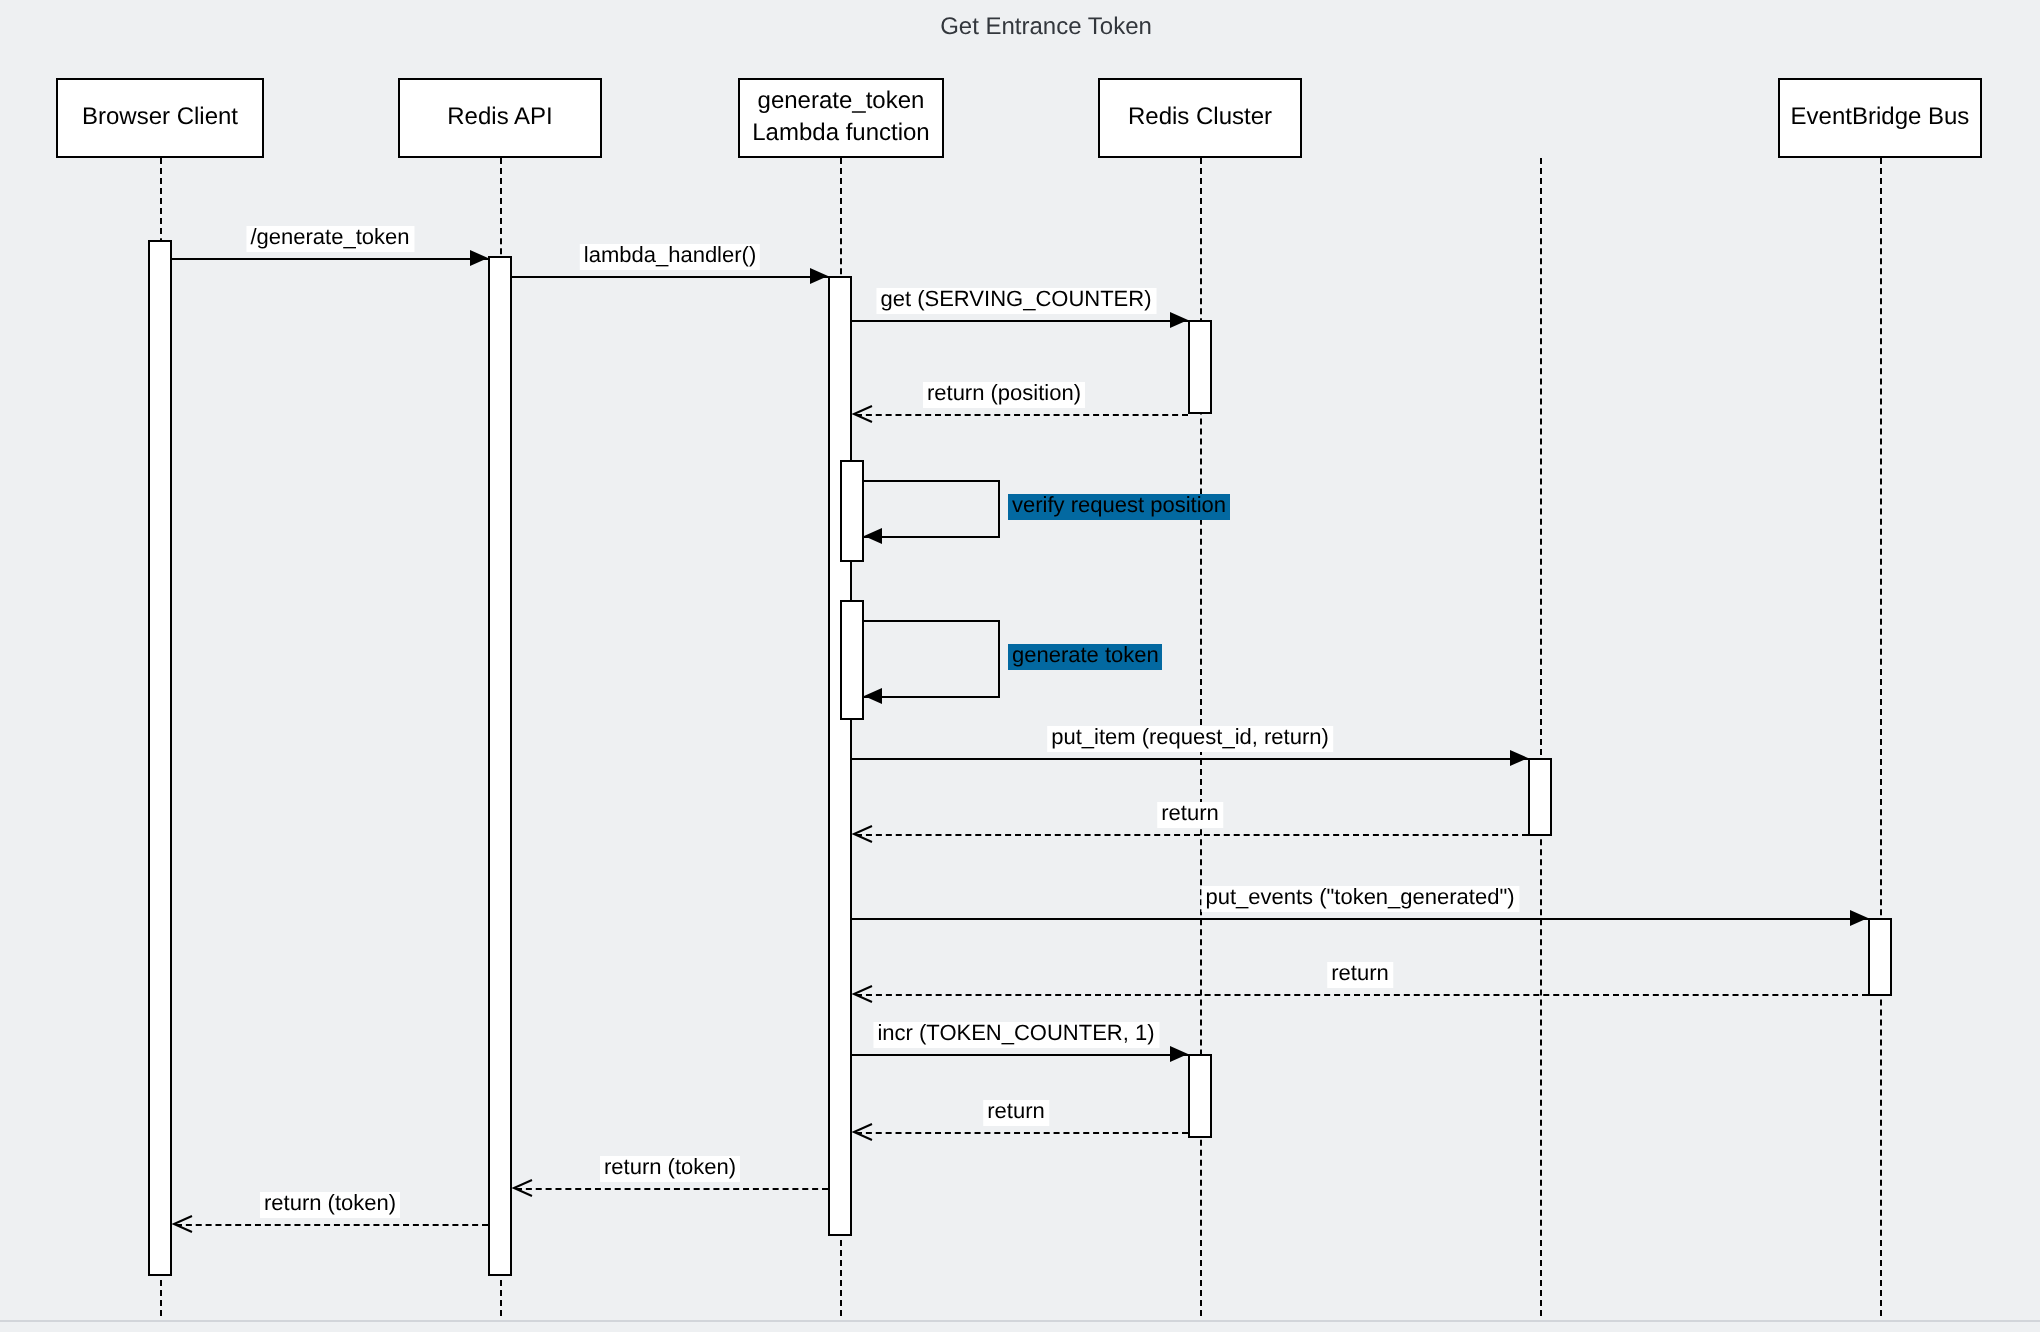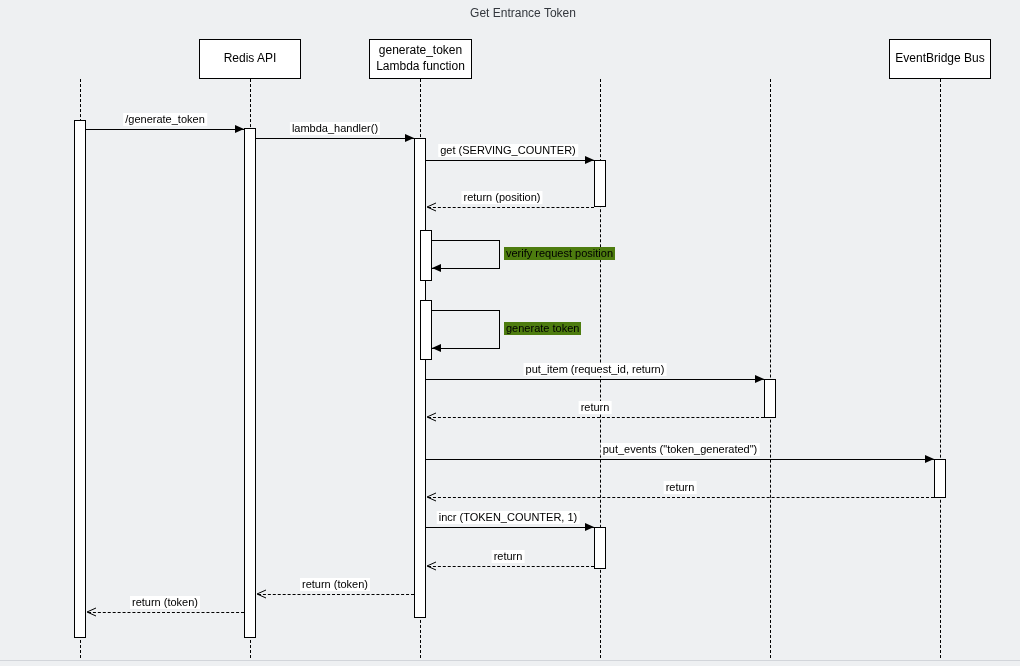--- a/index.html
+++ b/index.html
@@ -102,21 +102,21 @@
   .selfbox {
     position: absolute;
     border: 1px solid #000000;
     border-left: none;
     box-sizing: border-box;
     z-index: 1;
   }
   .selflabel {
     position: absolute;
     font-size: 11px;
-    background: #4d7c0f;
+    background: #0369a1;
     padding: 0 2px;
     white-space: nowrap;
     line-height: 13px;
     z-index: 4;
     color: #000;
   }
   .bottom-hairline {
     position: absolute;
     left: 0; top: 660px;
     width: 1020px; height: 0;
@@ -131,23 +131,25 @@
 
   <div class="diagram-title">Get Entrance Token</div>
 
   <div class="lifeline" style="left:79.5px;"></div>
   <div class="lifeline" style="left:249.5px;"></div>
   <div class="lifeline" style="left:420px;"></div>
   <div class="lifeline" style="left:599.5px;"></div>
   <div class="lifeline" style="left:769.5px;"></div>
   <div class="lifeline" style="left:939.5px;"></div>
 
+  <div class="pbox" style="left:28px;width:104px;">Browser Client</div>
   <div class="pbox" style="left:199px;width:102px;">Redis API</div>
   <div class="pbox" style="left:369px;width:103px;">generate_token
 Lambda function</div>
+  <div class="pbox" style="left:549px;width:102px;">Redis Cluster</div>
   <div class="pbox" style="left:889px;width:102px;">EventBridge Bus</div>
 
   <div class="act" style="left:74px;top:120px;height:518px;"></div>
   <div class="act" style="left:244px;top:128px;height:510px;"></div>
   <div class="act" style="left:414px;top:138px;height:480px;"></div>
   <div class="act nested" style="left:420px;top:230px;height:51px;"></div>
   <div class="act nested" style="left:420px;top:300px;height:60px;"></div>
   <div class="act" style="left:594px;top:160px;height:47px;"></div>
   <div class="act" style="left:594px;top:527px;height:42px;"></div>
   <div class="act" style="left:764px;top:379px;height:39px;"></div>

